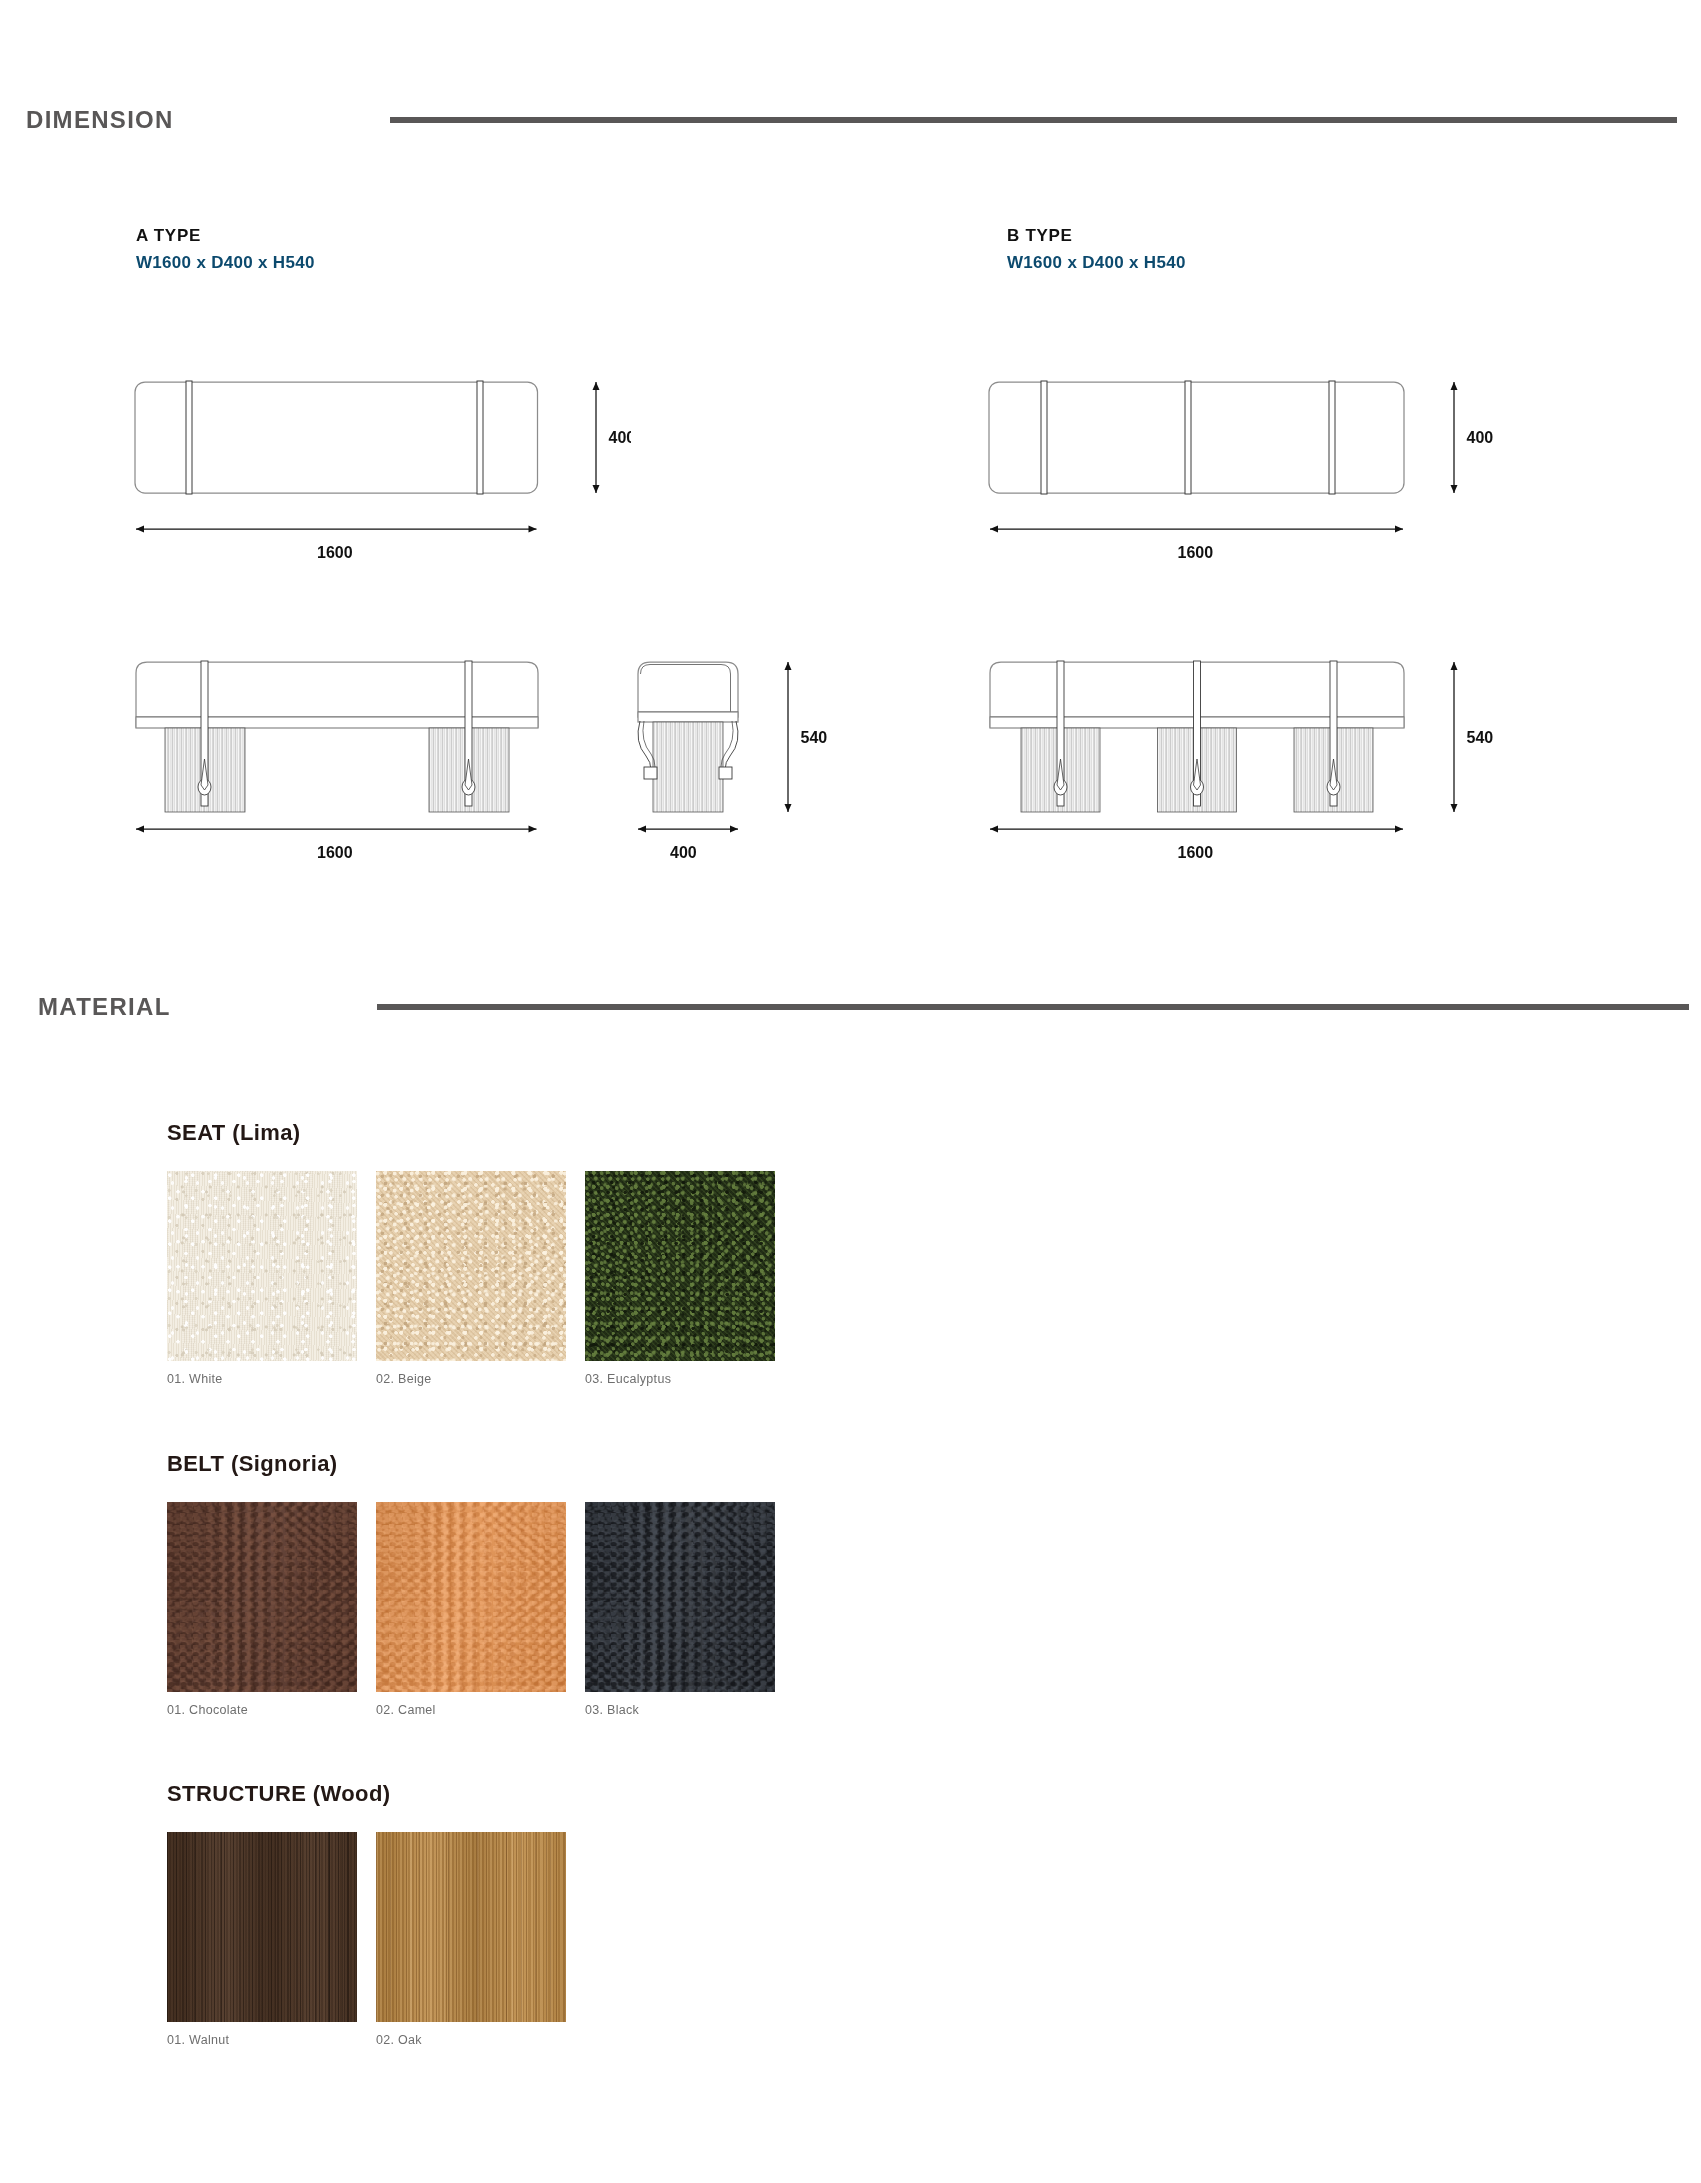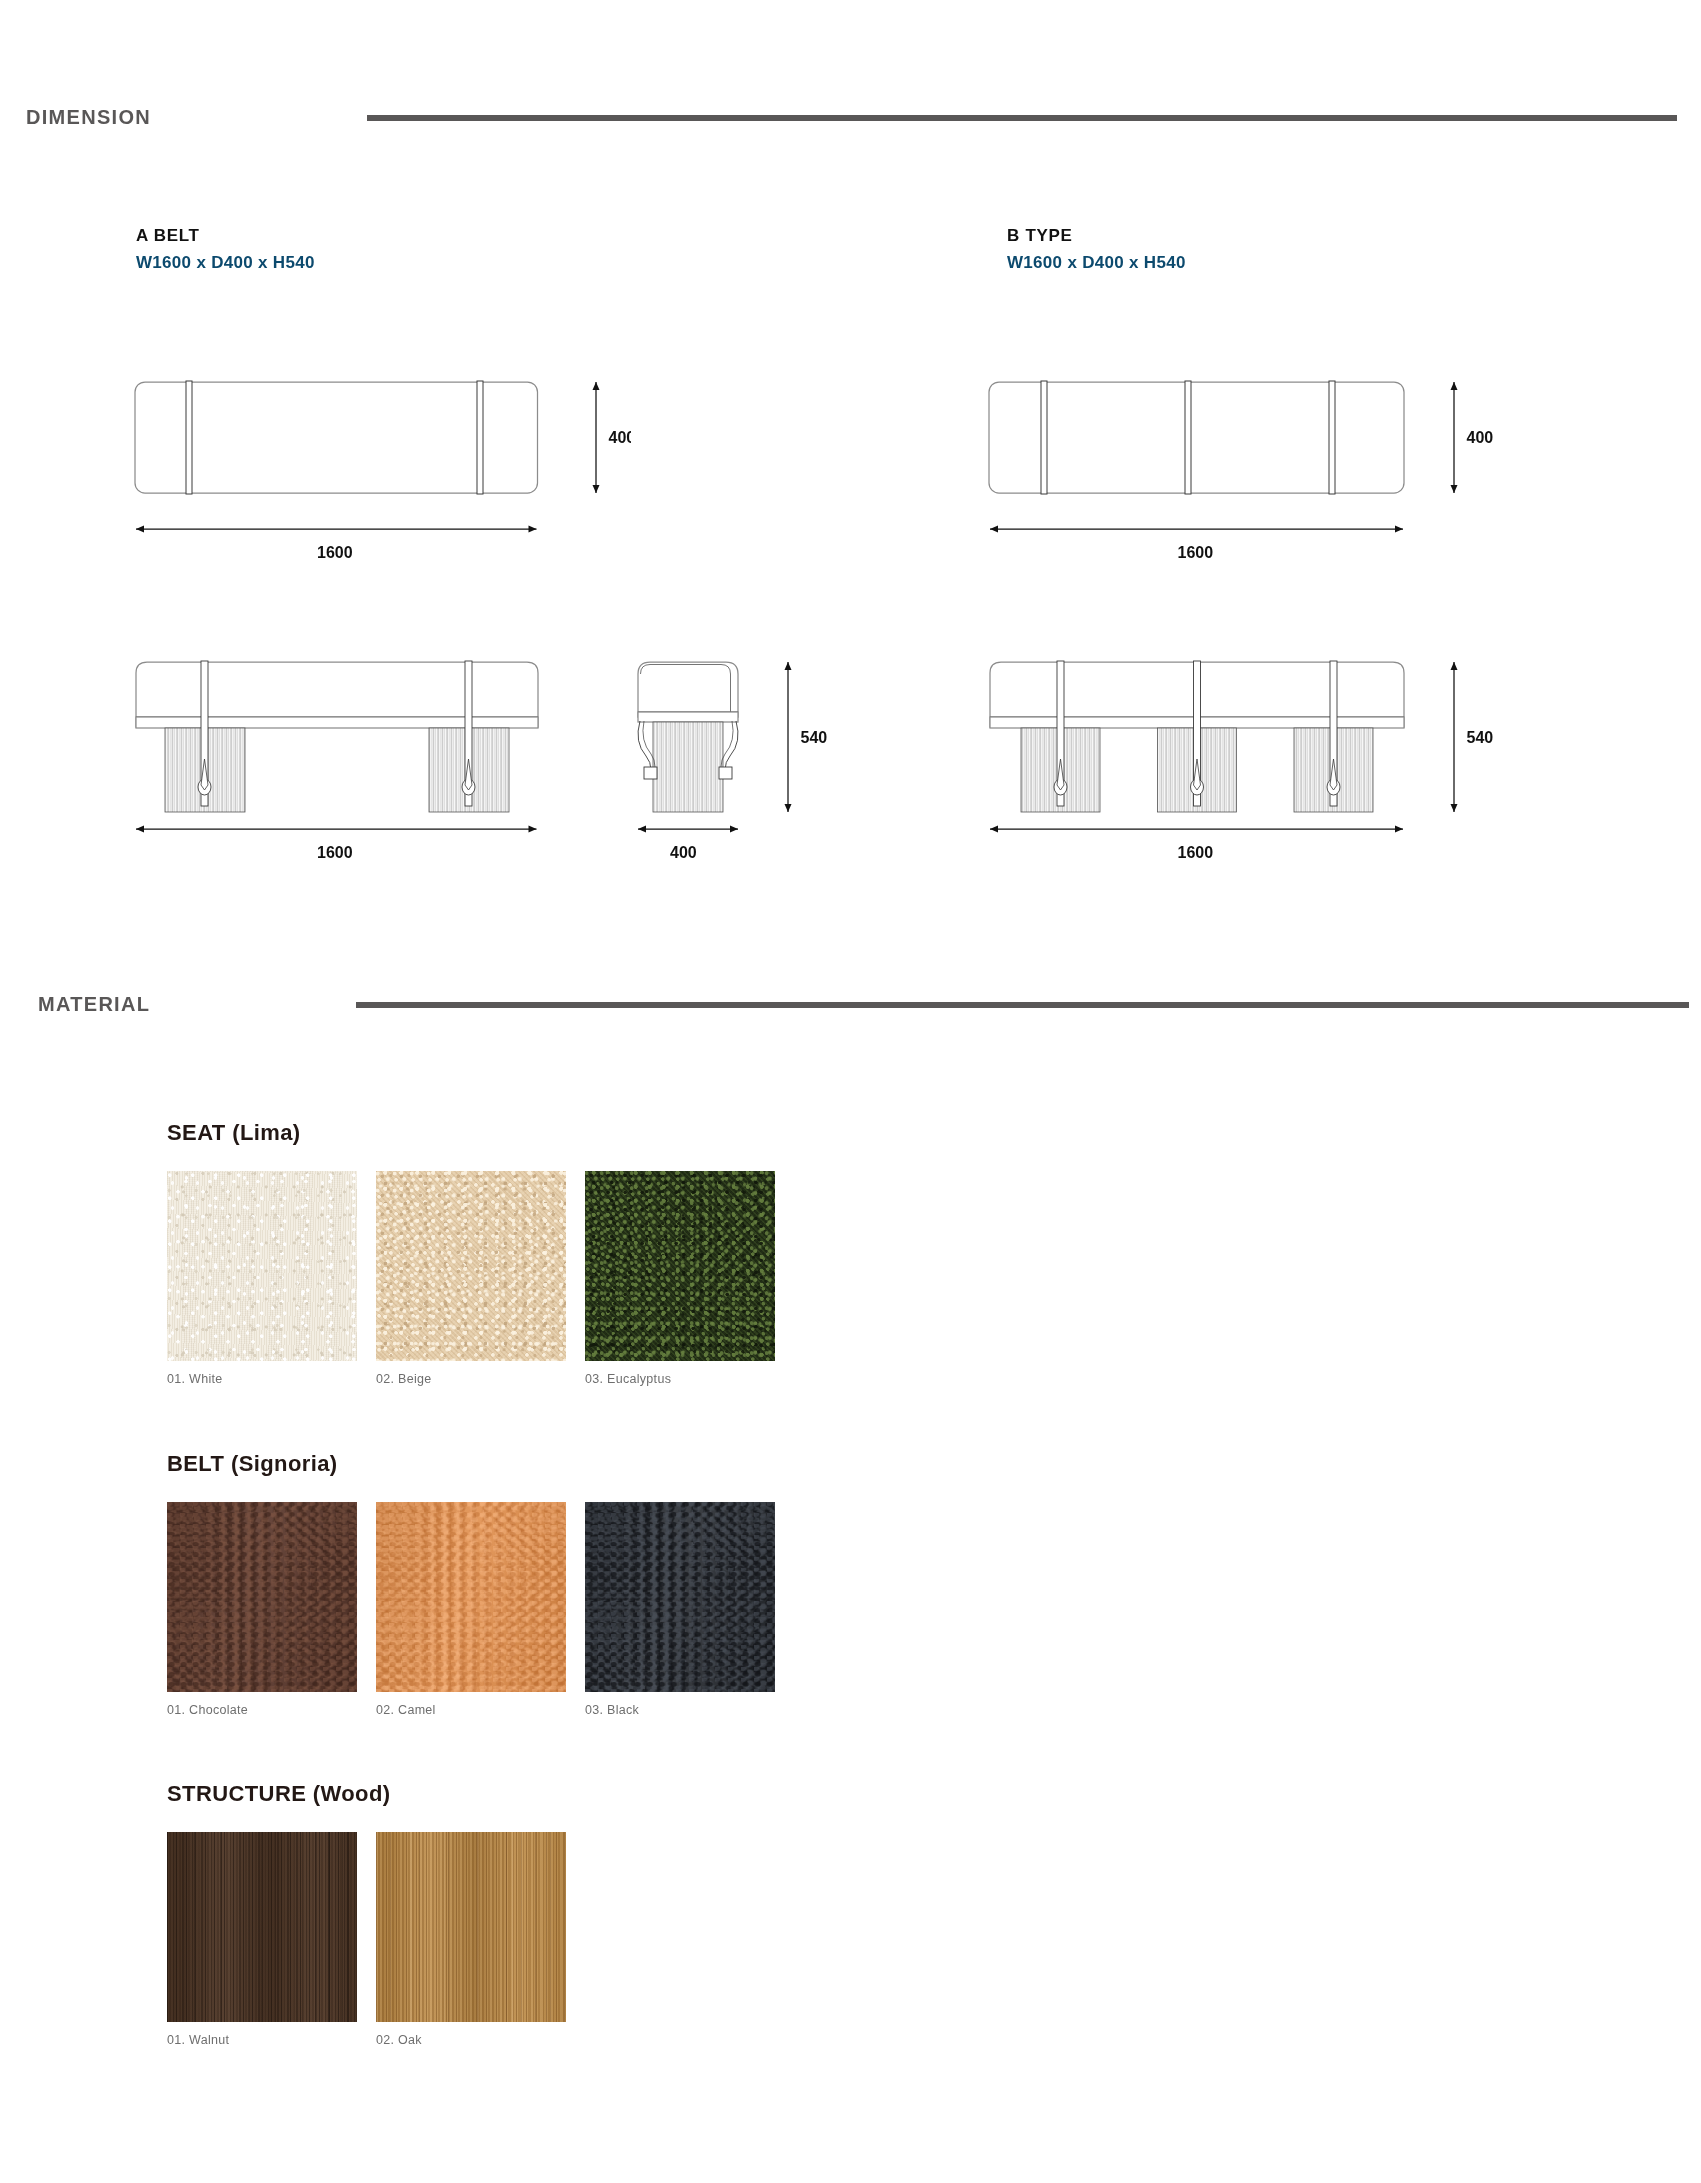--- a/index.html
+++ b/index.html
@@ -11,21 +11,21 @@
     -webkit-font-smoothing: antialiased;
   }
 
   
   .section-header {
     display: flex;
     align-items: center;
     gap: 0;
   }
   .section-title {
-    font-size: 20px;
+    font-size: 24px;
     font-weight: 700;
     letter-spacing: 1.3px;
     color: #595757;
     white-space: nowrap;
   }
   .section-rule {
     height: 6px;
     background: #595757;
   }
 
@@ -233,21 +233,21 @@
 </style>
 </head>
 <body>
 
 <div class="section-header" id="dimension-header">
   <span class="section-title">DIMENSION</span>
   <span class="section-rule"></span>
 </div>
 
 <div class="type-block" id="type-a">
-  <div class="type-name">A BELT</div>
+  <div class="type-name">A TYPE</div>
   <div class="type-spec">W1600 x D400 x H540</div>
 </div>
 
 <div class="type-block" id="type-b">
   <div class="type-name">B TYPE</div>
   <div class="type-spec">W1600 x D400 x H540</div>
 </div>
 
 <svg class="dwg" id="dwg-a-top" width="500" height="200" viewBox="0 0 1000 400">
   <rect x="8" y="18" width="805" height="222" rx="20" ry="20" fill="#ffffff" stroke="#8c8c8c" stroke-width="2.5"></rect>

